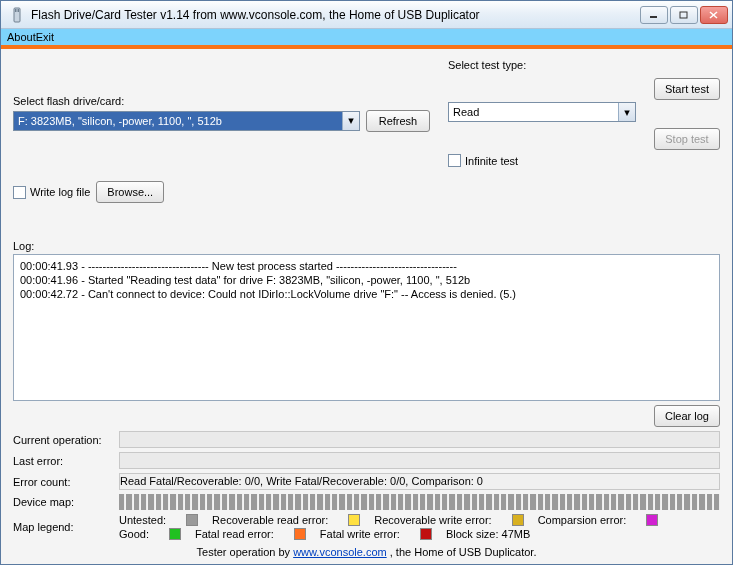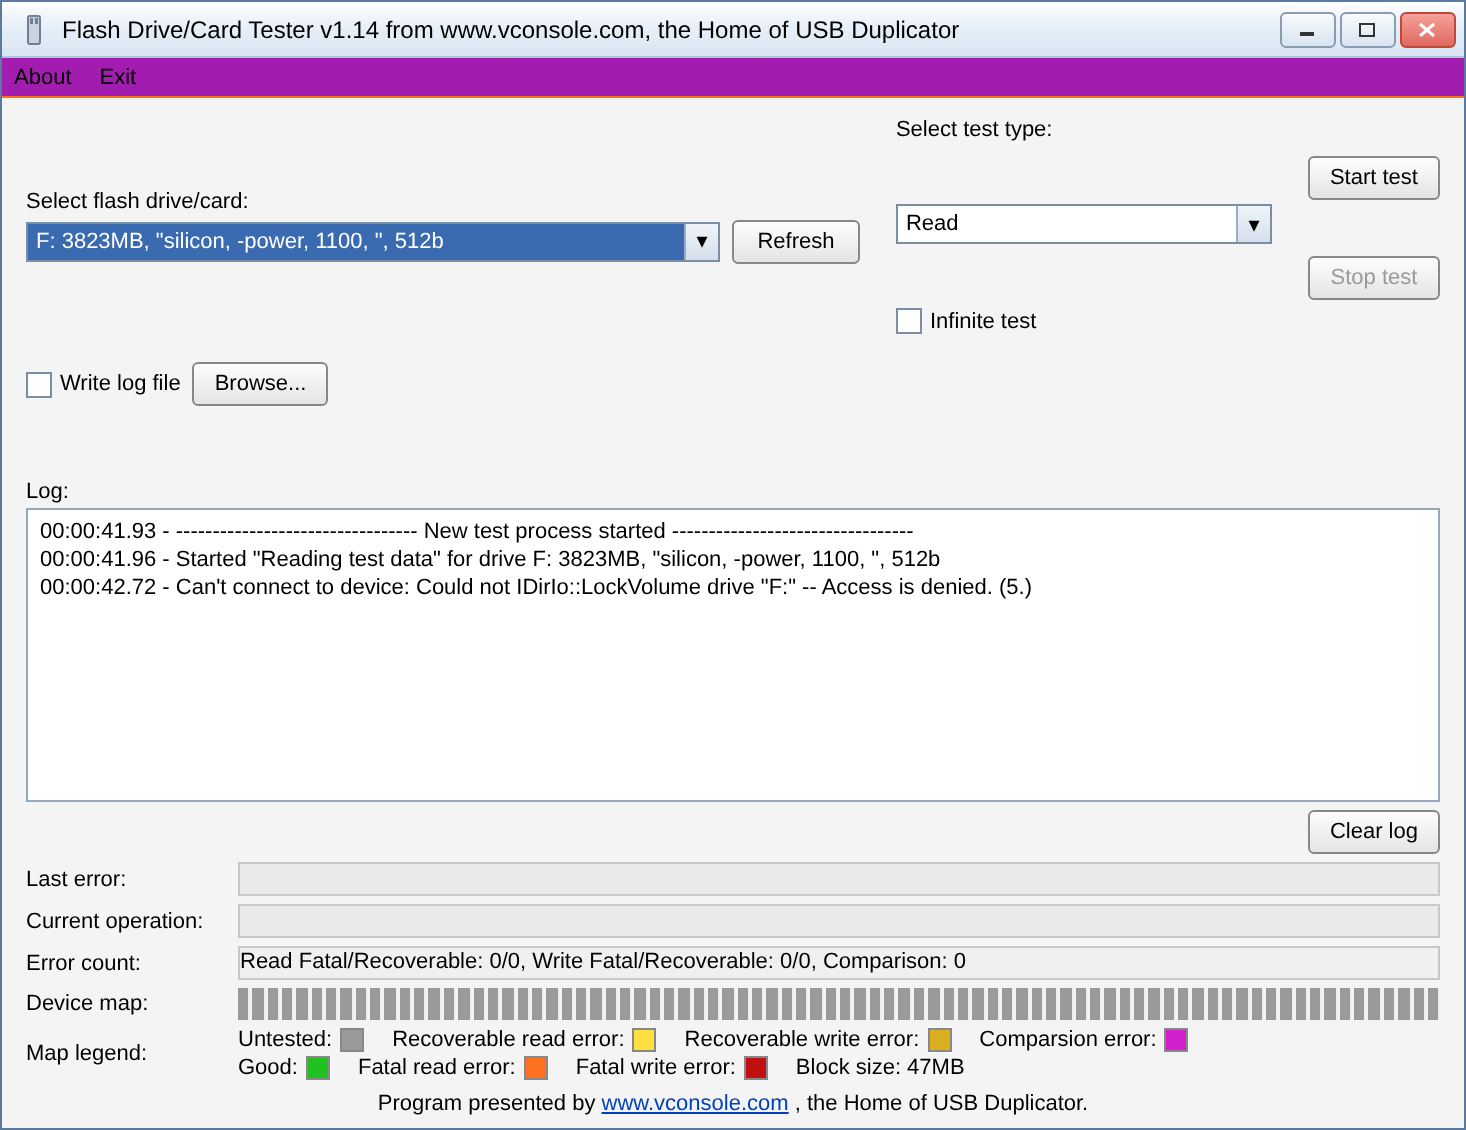--- a/index.html
+++ b/index.html
@@ -7,21 +7,21 @@
 
 .window { width: 733px; height: 565px; border: 1px solid #5a7aa0; background: #f0f0f0; display: flex; flex-direction: column; }
 
 .titlebar { height: 28px; background: linear-gradient(#fdfefe, #e8f0f8 45%, #d8e6f3); border-bottom: 1px solid #b0c4d8; display: flex; align-items: center; padding: 0 4px; }
 .titlebar-icon { width: 16px; height: 16px; margin: 0 4px; }
 .titlebar-text { flex: 1; color: #000; font-size: 12px; padding-left: 2px; }
 .win-btns { display: flex; gap: 2px; }
 .win-btn { width: 28px; height: 18px; border: 1px solid #8a9db0; border-radius: 3px; background: linear-gradient(#f8fafd, #d8e4f0); display: flex; align-items: center; justify-content: center; font-size: 9px; cursor: pointer; }
 .win-btn.close { background: linear-gradient(#f5a09a, #e0695f); border-color: #c04838; color: #fff; }
 
-.menubar { height: 20px; background: #a21caf; border-bottom: 1px solid #f97316; display: flex; align-items: center; padding: 0 6px; gap: 14px; }
+.menubar { height: 20px; background: #7dd3fc; border-bottom: 4px solid #f97316; display: flex; align-items: center; padding: 0 6px; }
 .menu-item { cursor: pointer; }
 
 .content { flex: 1; padding: 10px 12px 6px 12px; display: flex; flex-direction: column; background: #f4f4f4; }
 
 .row { display: flex; align-items: center; gap: 6px; margin-bottom: 6px; }
 .label { color: #000; }
 
 .sel-row { display: flex; gap: 18px; margin-bottom: 6px; align-items: center; }
 .sel-left { display: flex; flex-direction: column; }
 .sel-right { display: flex; flex-direction: column; gap: 28px; }
@@ -43,21 +43,21 @@
 .status-row { display: flex; align-items: center; margin-top: 4px; }
 .status-label { width: 106px; }
 .status-val { flex: 1; height: 17px; border: 1px solid #c8c8c8; background: #f0f0f0; padding: 1px 0; font-size: 11px; }
 .status-val.empty { background: #eaeaea; }
 
 .device-map { flex: 1; height: 16px; display: flex; gap: 1px; padding: 0; }
 .map-block { flex: 1; background: #9a9a9a; border-right: 1px solid #eee; }
 
 .legend-row { display: flex; align-items: center; margin-top: 4px; }
 .legend-items { display: flex; flex-wrap: wrap; gap: 4px 14px; align-items: center; font-size: 11px; }
-.legend-item { display: flex; align-items: center; gap: 4px; }
+.legend-item { display: flex; align-items: center; gap: 20px; }
 .swatch { width: 12px; height: 12px; border: 1px solid #888; }
 
 .footer-link { text-align: center; margin-top: 6px; font-size: 11px; }
 .footer-link a { color: #0040c0; text-decoration: underline; }
 
 .right-btns { display: flex; flex-direction: column; gap: 3px; }
 
 .logfile-row { display: flex; align-items: center; gap: 6px; margin-bottom: 6px; margin-top: 8px; }
 .logfile-row .text-input { flex: 1; }
 
@@ -145,25 +145,25 @@
     <div class="label" style="margin-bottom:2px;margin-top:31px;">Log:</div>
     <div class="log-box">00:00:41.93 - --------------------------------- New test process started ---------------------------------
 00:00:41.96 - Started "Reading test data" for drive F: 3823MB, "silicon, -power, 1100, ", 512b
 00:00:42.72 - Can't connect to device: Could not IDirIo::LockVolume drive "F:" -- Access is denied. (5.)</div>
 
     <div class="clearlog-row">
       <button class="btn">Clear log</button>
     </div>
 
     <div class="status-row">
+      <div class="status-label">Current operation:</div>
+      <div class="status-val empty"></div>
+    </div>
+    <div class="status-row">
       <div class="status-label">Last error:</div>
-      <div class="status-val empty"></div>
-    </div>
-    <div class="status-row">
-      <div class="status-label">Current operation:</div>
       <div class="status-val empty"></div>
     </div>
     <div class="status-row">
       <div class="status-label">Error count:</div>
       <div class="status-val">Read Fatal/Recoverable: 0/0, Write Fatal/Recoverable: 0/0, Comparison: 0</div>
     </div>
     <div class="status-row">
       <div class="status-label">Device map:</div>
       <div class="device-map" id="device-map">
           <div class="map-block"></div>
@@ -285,19 +285,19 @@
               <span class="swatch" style="background:#c01010"></span>
             </div>
           <div class="legend-item">
               <span>Block size: 47MB</span>
             </div>
         </div>
       </div>
     </div>
 
     <div class="footer-link">
-      <span>Program presented by </span>
+      <span>Tester operation by </span>
       <a href="#">www.vconsole.com</a>
       <span> , the Home of USB Duplicator.</span>
     </div>
 
   </div>
 </div>
 
 </body></html>

